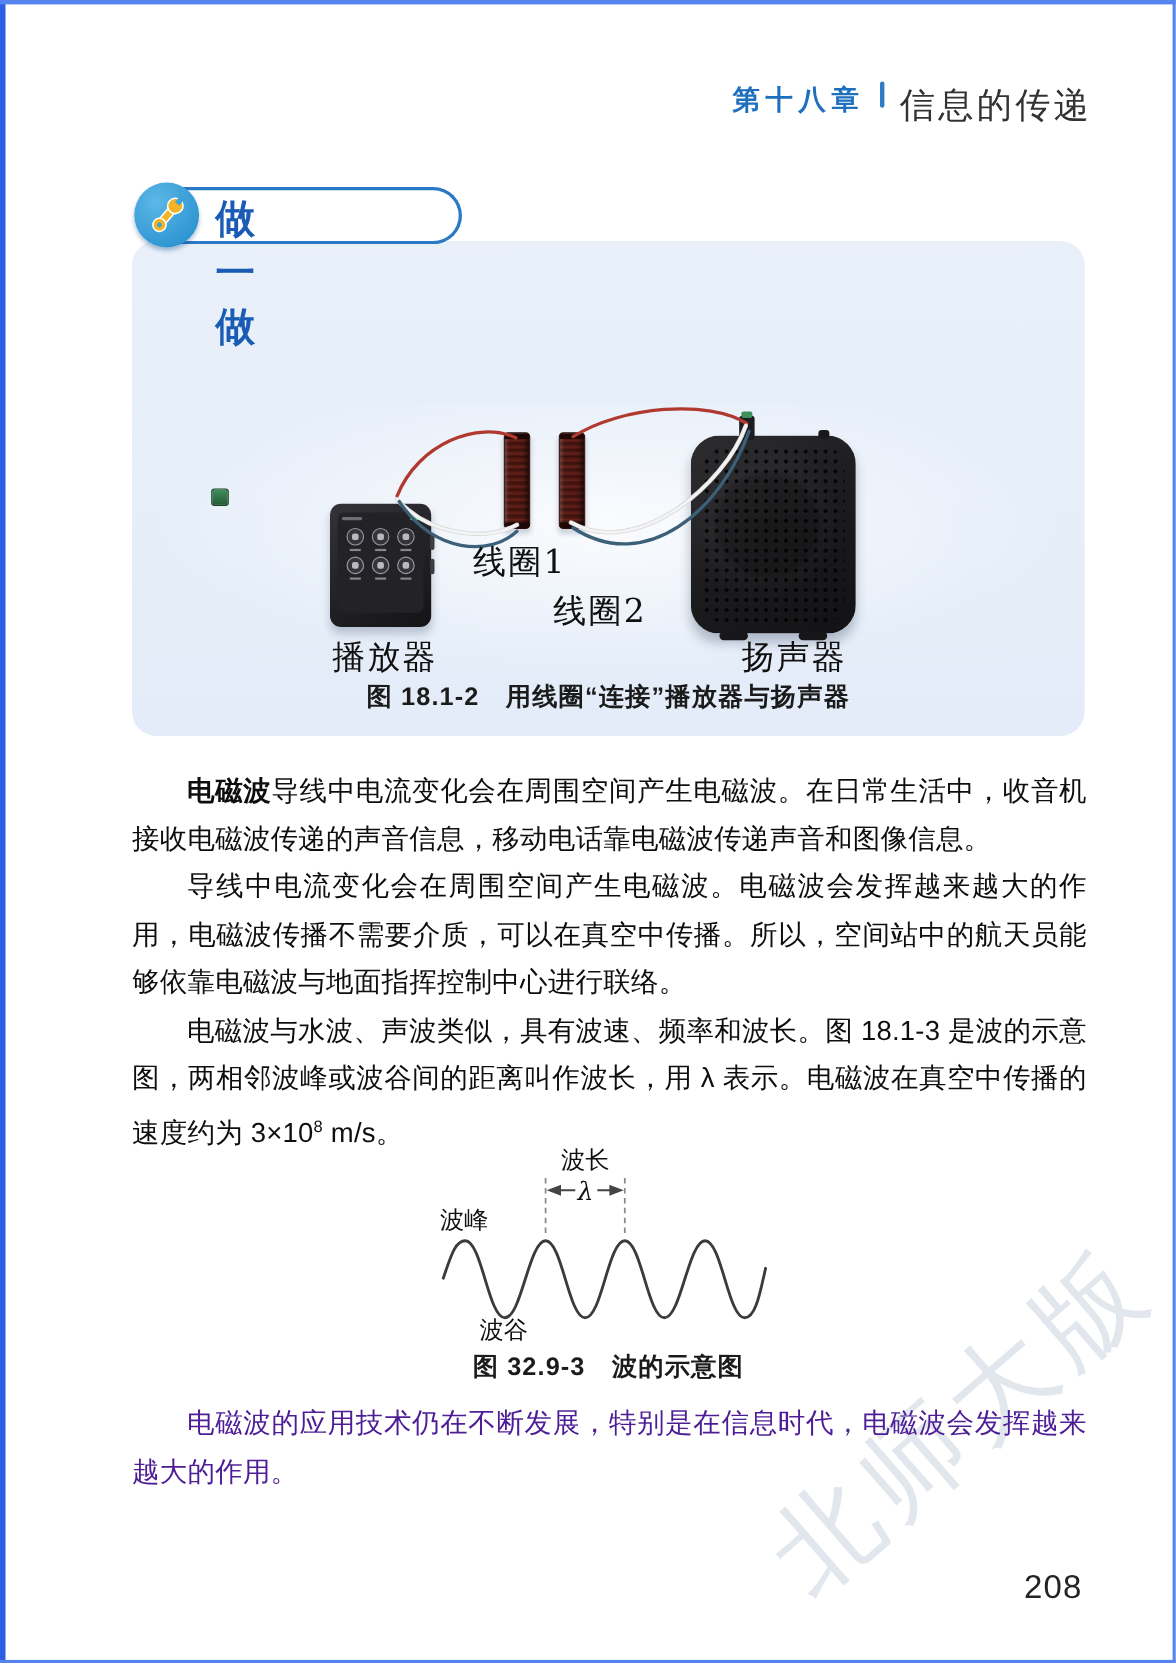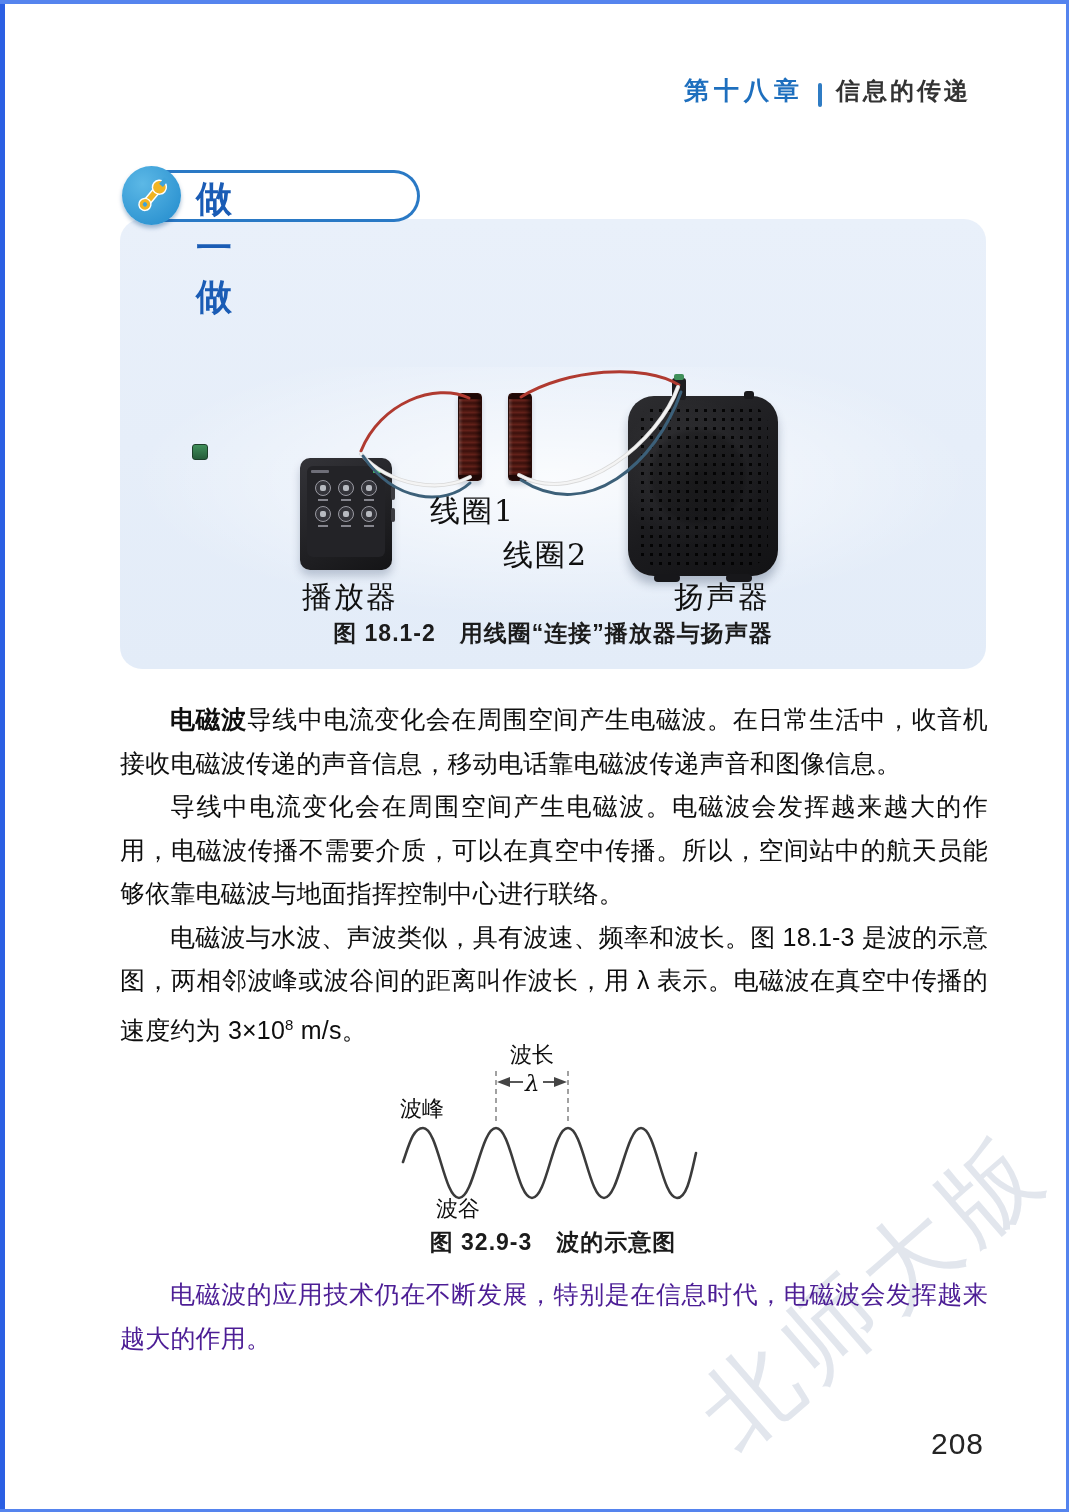--- a/index.html
+++ b/index.html
@@ -9,24 +9,24 @@
     overflow:hidden; font-family:"Liberation Sans", sans-serif; color:#111;
   }
   
   .edge { position:absolute; z-index:60; }
   .edge-left   { left:0; top:0; width:5px; height:100%; background:#2b5fe3; }
   .edge-top    { left:0; top:0; width:100%; height:4px; background:#5584ee; }
   .edge-right  { right:0; top:0; width:3px; height:100%; background:#5584ee; }
   .edge-bottom { left:0; bottom:0; width:100%; height:3px; background:#5584ee; }
 
   
-  .header { position:absolute; top:74px; right:98px; display:flex; align-items:flex-end; gap:14px; z-index:3; }
+  .header { position:absolute; top:74px; right:76px; display:flex; align-items:flex-start; gap:14px; z-index:3; }
   .header .chapter { font-size:25px; font-weight:bold; color:#1e6fbe; letter-spacing:5px; }
   .header .sep { width:4px; height:24px; background:#2f7cc4; border-radius:2px; }
-  .header .htitle { font-size:24px; font-weight:bold; color:#333; letter-spacing:3px; }
+  .header .htitle { font-size:32px; font-weight:normal; color:#333; letter-spacing:3px; }
 
   
   .badge { position:absolute; left:122px; top:166px; height:60px; z-index:6; }
   .badge-pill {
     position:absolute; left:30px; top:4px; height:52px; width:268px;
     background:#ffffff; border:3px solid #2a79c5; border-left:none;
     border-radius:0 28px 28px 0; z-index:1;
   }
   .badge-circle {
     position:absolute; left:0; top:0; width:59px; height:59px; border-radius:50%;

